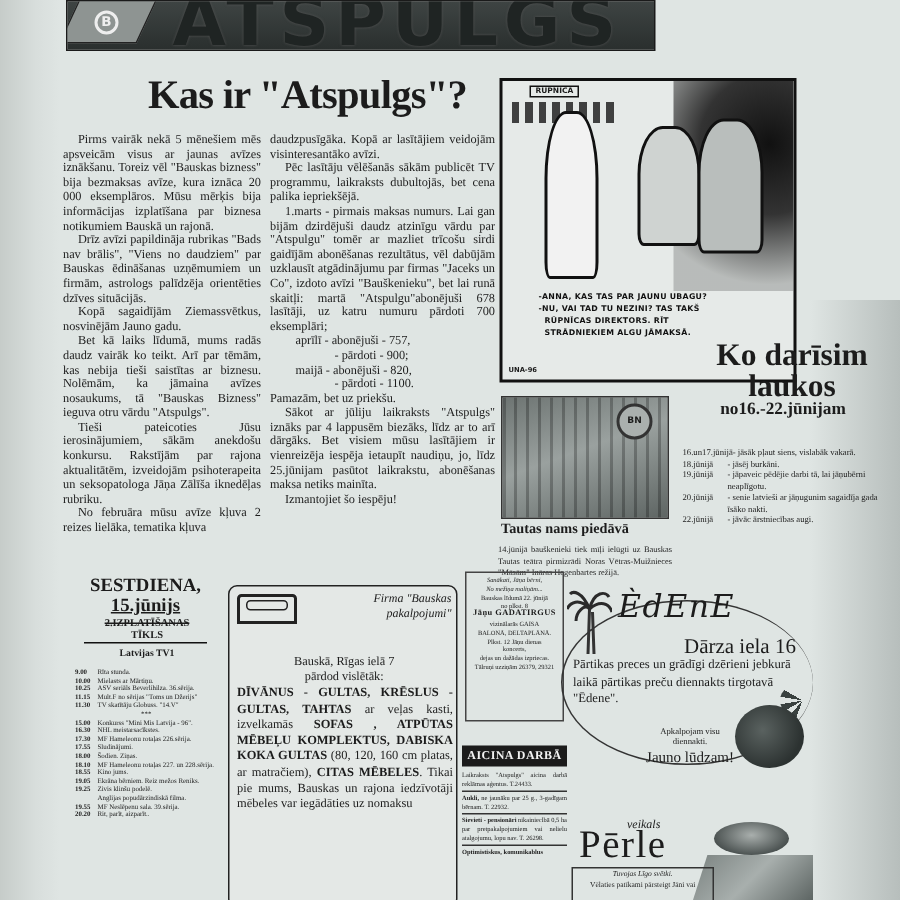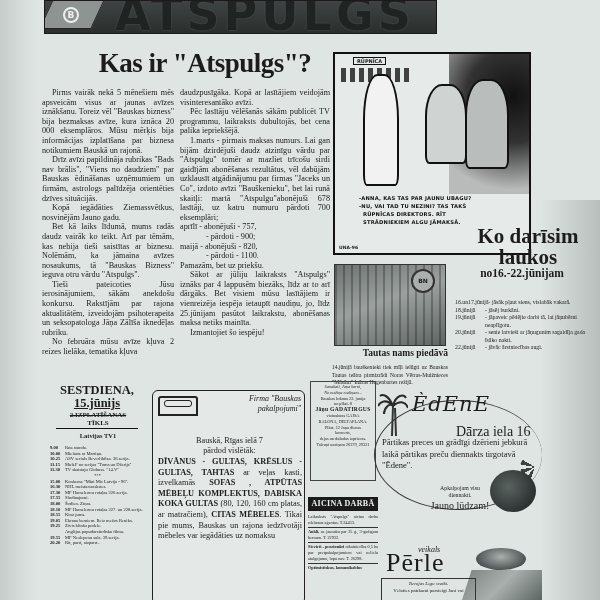--- a/index.html
+++ b/index.html
@@ -46,21 +46,21 @@
   .headline {
     left: 90px; top: 48px; width: 230px; text-align: center;
     font-size: 27px; font-weight: bold; letter-spacing: -0.5px;
   }
   .col-text {
     font-size: 8.2px; line-height: 9.6px; text-align: justify;
   }
   .col-text p { text-indent: 10px; }
   .col1 { left: 42px; top: 88px; width: 132px; }
   .col2 { left: 160px; top: 88px; width: 150px; }
-  .col2 .stats { text-indent: 0; }
+  .col2 .stats { text-indent: 0; margin-left: 17px; }
   .col2 .stat-line { text-indent: 0; display: block; }
 
   
   .cartoon {
     left: 333px; top: 52px; width: 198px; height: 203px;
     background: #e6eae8; border: 2px solid #111; overflow: hidden;
   }
   .cartoon-sign {
     position: absolute; left: 18px; top: 3px; font-size: 5px; border: 1px solid #111;
     padding: 0 3px; font-family: "DejaVu Sans", sans-serif; font-weight: bold;
@@ -93,21 +93,21 @@
       repeating-linear-gradient(90deg, rgba(0,0,0,0.25) 0 2px, transparent 2px 8px),
       linear-gradient(160deg, #6d7472 0%, #9aa19f 45%, #5e6563 100%);
     border: 1px solid #333; overflow: hidden;
   }
   .photo-medallion {
     position: absolute; right: 10px; top: 4px; width: 24px; height: 24px; border-radius: 50%;
     border: 2px solid #333; background: #aab0ae; font-size: 6px; text-align: center; line-height: 20px;
     font-family: "DejaVu Sans", sans-serif; font-weight: bold;
   }
   .photo-caption {
-    left: 334px; top: 348px; width: 114px; text-align: right; font-weight: bold; font-size: 9.5px;
+    left: 334px; top: 348px; width: 114px; text-align: left; font-weight: bold; font-size: 9.5px;
   }
   .photo-body {
     left: 332px; top: 364px; width: 116px; font-size: 5.6px; line-height: 7.7px; text-align: justify;
   }
 
   
   .ko-title {
     left: 458px; top: 226px; width: 140px; text-align: center; font-weight: bold;
     font-size: 21px; line-height: 21px;
   }
@@ -229,21 +229,21 @@
   <div class="masthead-logo"></div>
   <div class="masthead-logo-mark">B</div>
   <div class="masthead-title">ATSPULGS</div>
 </div>
 
 <h1 class="abs headline">Kas ir "Atspulgs"?</h1>
 
 <div class="abs col-text col1">
   <p>Pirms vairāk nekā 5 mēnešiem mēs apsveicām visus ar jaunas avīzes iznākšanu. Toreiz vēl "Bauskas bizness" bija bezmaksas avīze, kura iznāca 20 000 eksemplāros. Mūsu mērķis bija informācijas izplatīšana par biznesa notikumiem Bauskā un rajonā.</p>
   <p>Drīz avīzi papildināja rubrikas "Bads nav brālis", "Viens no daudziem" par Bauskas ēdināšanas uzņēmumiem un firmām, astrologs palīdzēja orientēties dzīves situācijās.</p>
-  <p>Kopā iegādāties Ziemassvētkus, nosvinējām Jauno gadu.</p>
+  <p>Kopā sagaidījām Ziemassvētkus, nosvinējām Jauno gadu.</p>
   <p>Bet kā laiks līdumā, mums radās daudz vairāk ko teikt. Arī par tēmām, kas nebija tieši saistītas ar biznesu. Nolēmām, ka jāmaina avīzes nosaukums, tā "Bauskas Bizness" ieguva otru vārdu "Atspulgs".</p>
   <p>Tieši pateicoties Jūsu ierosinājumiem, sākām anekdošu konkursu. Rakstījām par rajona aktualitātēm, izveidojām psihoterapeita un seksopatologa Jāņa Zālīša iknedēļas rubriku.</p>
   <p>No februāra mūsu avīze kļuva 2 reizes lielāka, tematika kļuva</p>
 </div>
 
 <div class="abs col-text col2" style="left:180px;">
   <p style="text-indent:0">daudzpusīgāka. Kopā ar lasītājiem veidojām visinteresantāko avīzi.</p>
   <p>Pēc lasītāju vēlēšanās sākām publicēt TV programmu, laikraksts dubultojās, bet cena palika iepriekšējā.</p>
   <p>1.marts - pirmais maksas numurs. Lai gan bijām dzirdējuši daudz atzinīgu vārdu par "Atspulgu" tomēr ar mazliet trīcošu sirdi gaidījām abonēšanas rezultātus, vēl dabūjām uzklausīt atgādinājumu par firmas "Jaceks un Co", izdoto avīzi "Bauškenieku", bet lai runā skaitļi: martā "Atspulgu"abonējuši 678 lasītāji, uz katru numuru pārdoti 700 eksemplāri;</p>
   <div class="stats">

